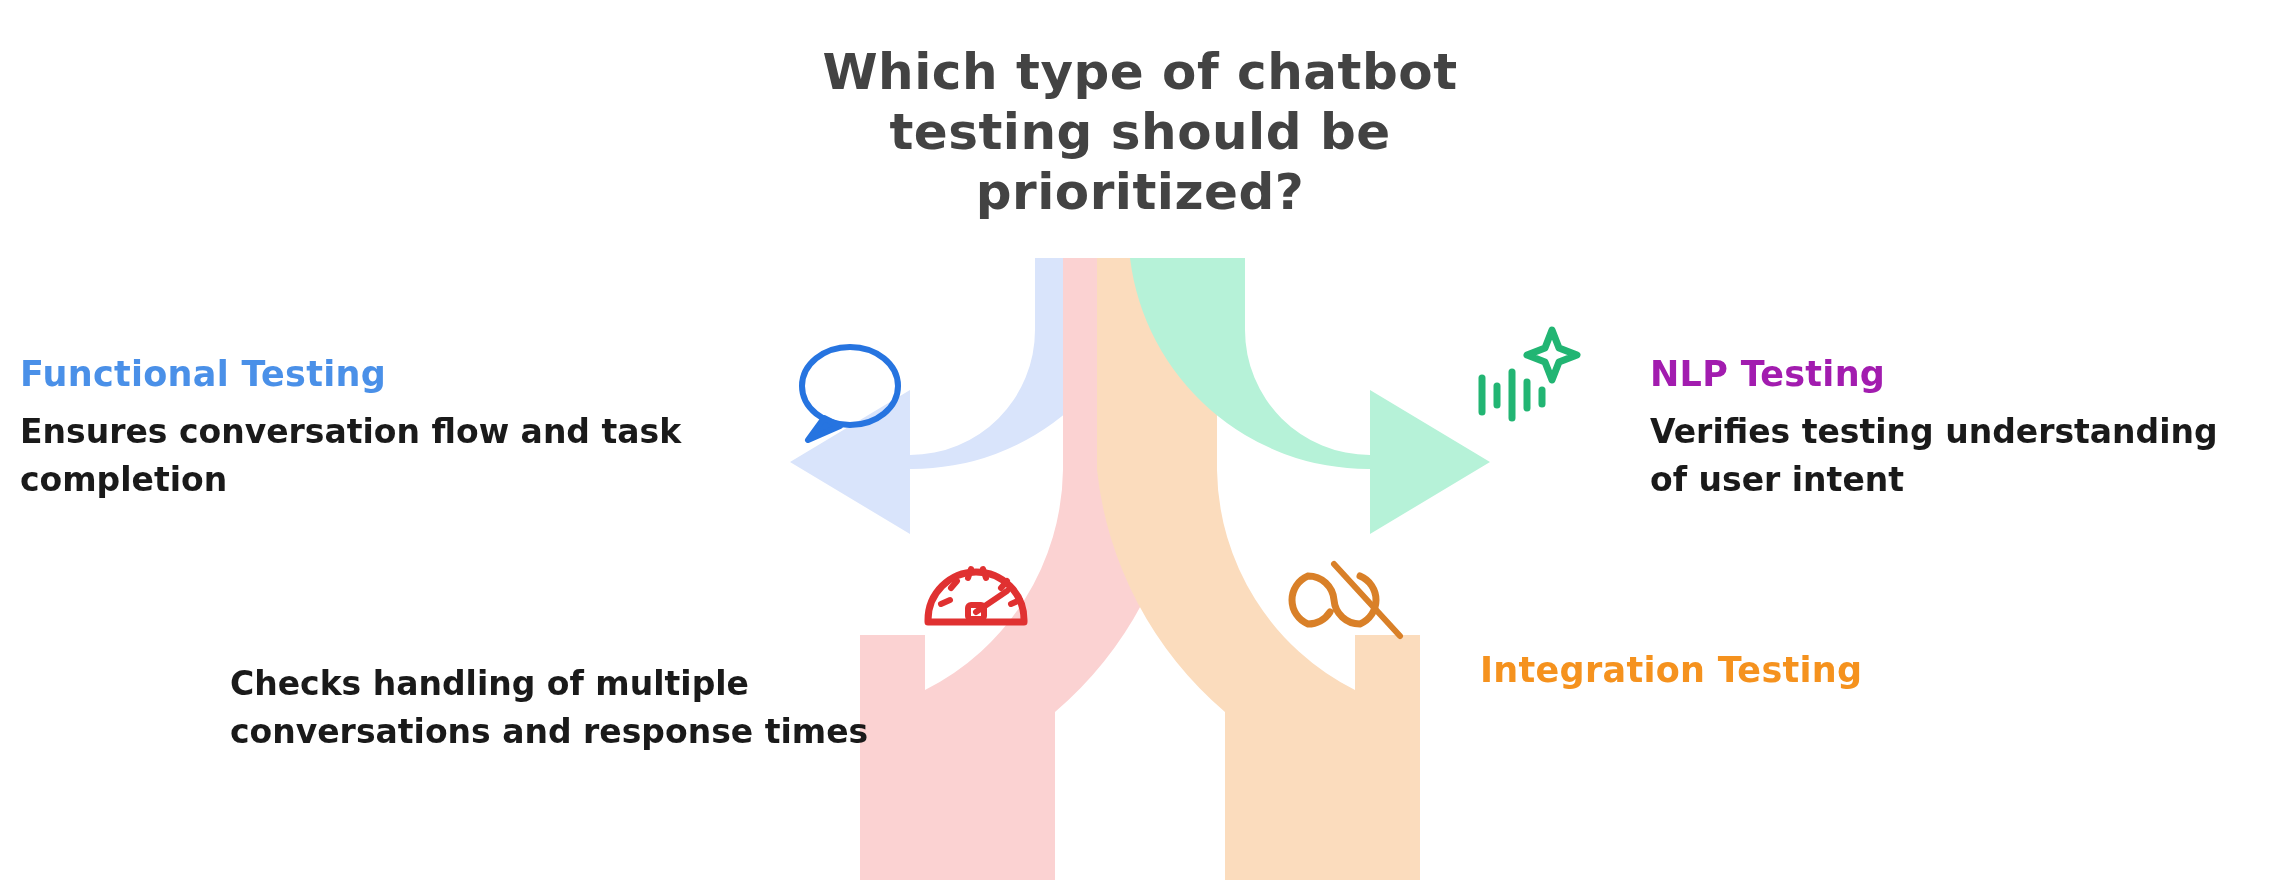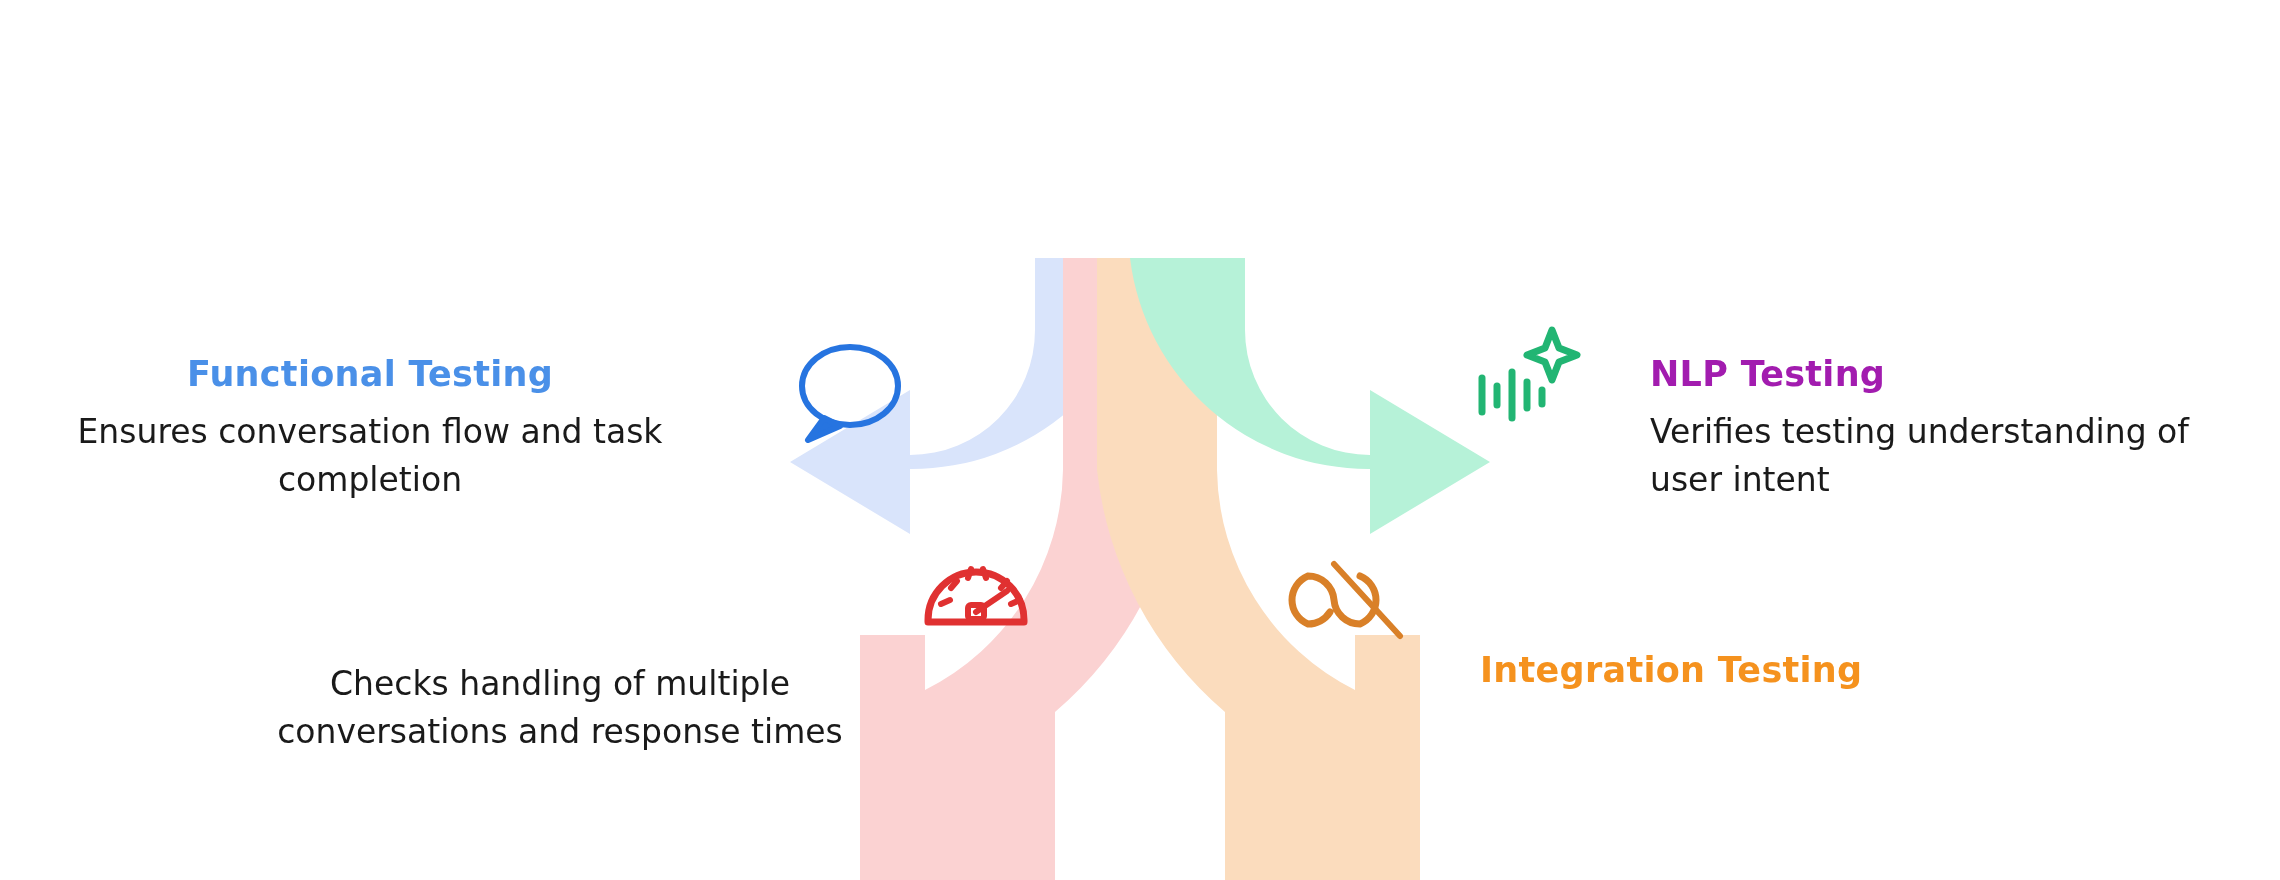--- a/index.html
+++ b/index.html
@@ -47,40 +47,45 @@
 
   .block-heading {
     font-family: "DejaVu Sans", sans-serif;
     font-weight: bold;
     font-size: 35px;
     line-height: 44px;
     letter-spacing: 0.3px;
   }
   .block-body {
     font-family: "DejaVu Sans", sans-serif;
-    font-weight: normal;
+    font-weight: bold;
     font-size: 33px;
     line-height: 48px;
     color: #1a1a1a;
     margin-top: 12px;
   }
 
-  .align-right { text-align: center; }
+  .align-right { text-align: left; }
   .align-left  { text-align: left; }
 
   #block-functional   { left: 20px;   top: 352px; width: 700px; }
   #block-nlp          { left: 1650px; top: 352px; width: 610px; }
   #block-performance  { left: 230px;  top: 648px; width: 660px; }
   #block-integration  { left: 1480px; top: 648px; width: 620px; }
 </style>
 </head>
 <body>
 
 <div id="canvas">
 
+  <div class="title">
+    <div>Which type of chatbot</div>
+    <div>testing should be</div>
+    <div>prioritized?</div>
+  </div>
 
   <svg id="arrows" viewBox="0 0 2280 880" width="2280" height="880">
 
     <g>
       <path fill="#d9e4fb" d="M 1035 258
                L 1035 330
                A 125 125 0 0 1 910 455
                L 910 390
                L 790 462
                L 910 534

